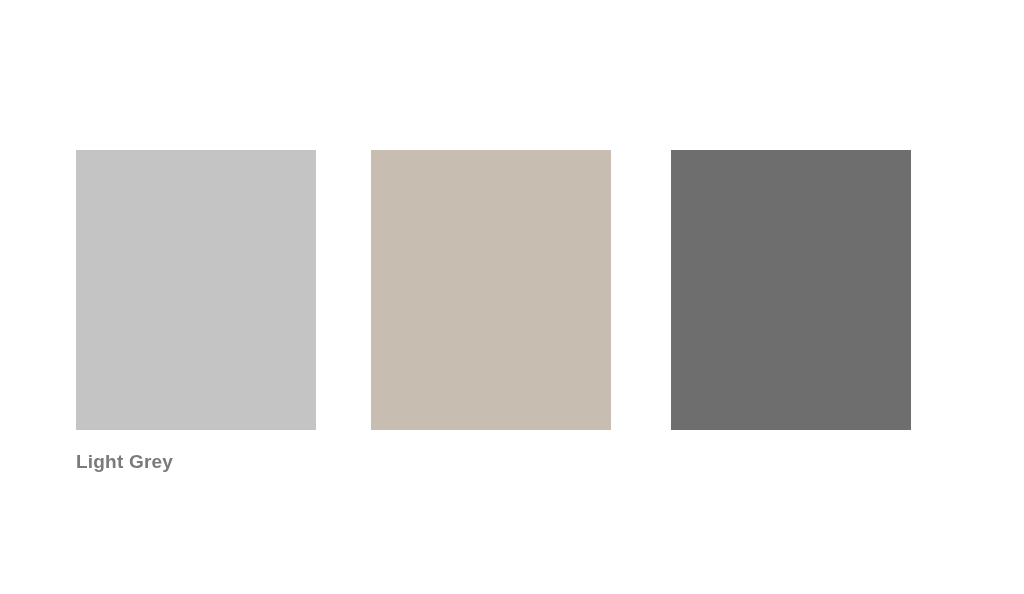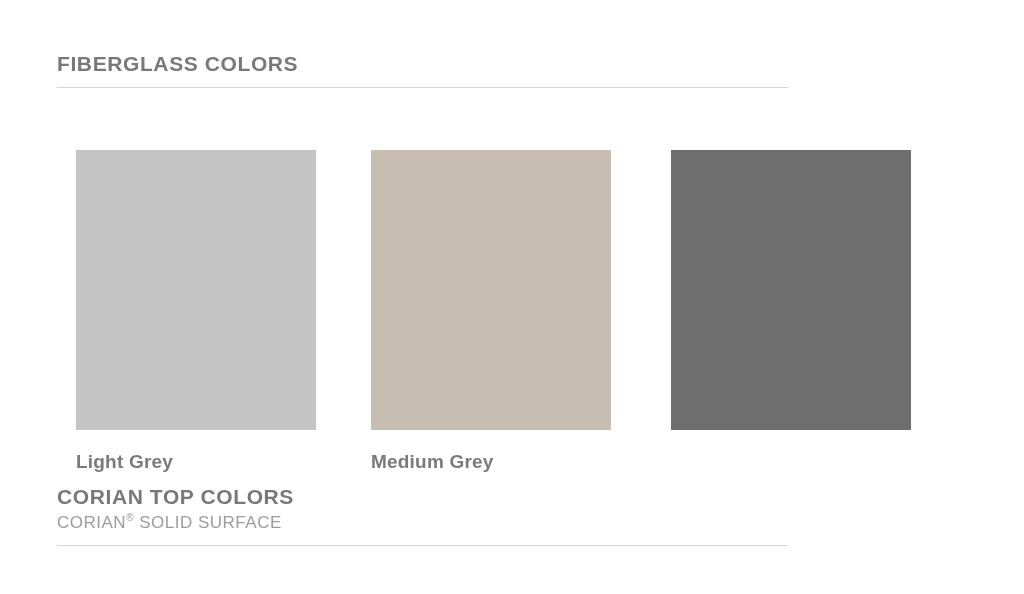--- a/index.html
+++ b/index.html
@@ -110,44 +110,32 @@
     background: #d7d7d9;
     width: 100%;
     margin-top: 12px;
   }
 </style>
 </head>
 <body>
 
 <div class="page" style="background: rgb(255, 255, 255);">
 
-  <div class="section-head">
-    <div class="section-title" style="color: rgb(120, 120, 123);">FIBERGLASS COLORS</div>
-    <div class="rule" style="background: rgb(213, 213, 215);"></div>
-  </div>
 
   <div class="swatch-row">
 
     <div class="swatch swatch-1">
       <div class="swatch-chip" id="chip-0" style="background: rgb(196, 196, 197);"></div>
       <div class="swatch-label">Light Grey</div>
     </div>
 
     <div class="swatch swatch-2">
       <div class="swatch-chip" id="chip-1" style="background: rgb(199, 189, 177);"></div>
-      <div class="swatch-label">Medium Grey</div>
     </div>
 
     <div class="swatch swatch-3">
       <div class="swatch-chip" id="chip-2" style="background: rgb(110, 110, 110);"></div>
     </div>
 
   </div>
 
-  <div class="footer-block">
-    <div class="footer-title" style="color: rgb(120, 120, 123);">CORIAN TOP COLORS</div>
-    <div class="footer-sub" style="color: rgb(156, 156, 159);">
-      <span>CORIAN</span><sup>®</sup><span> SOLID SURFACE</span>
-    </div>
-    <div class="footer-rule" style="background: rgb(215, 215, 217);"></div>
-  </div>
 
 </div>
 
 </body></html>

